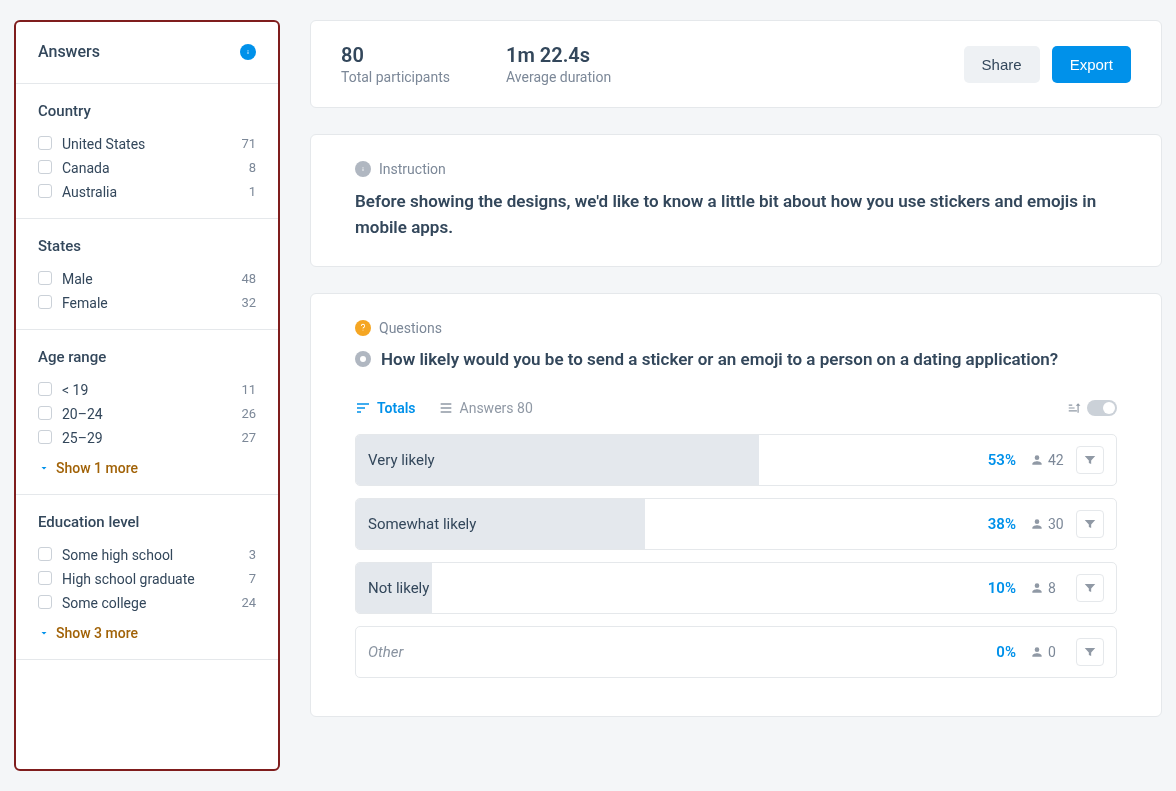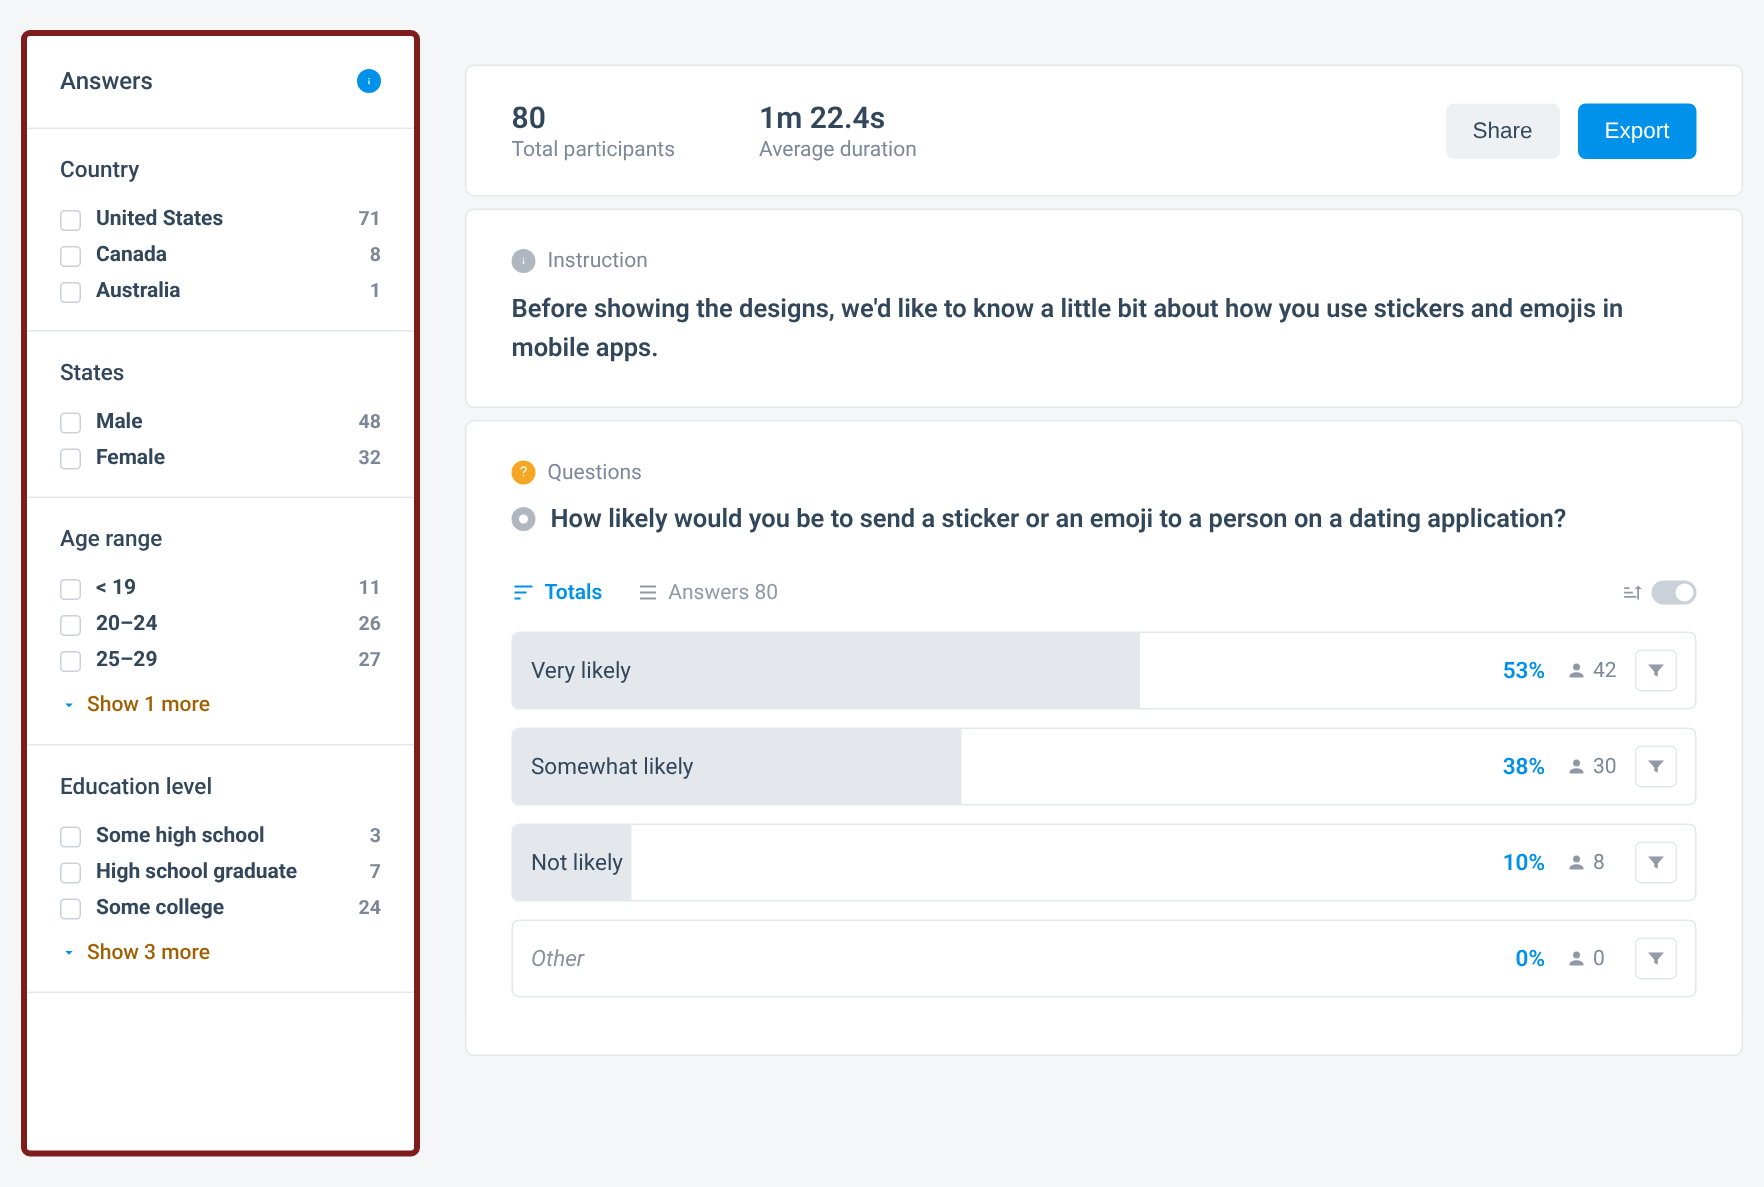--- a/index.html
+++ b/index.html
@@ -12,21 +12,21 @@
     min-height: 791px;
     padding: 20px 14px 20px 14px;
     display: flex;
     gap: 30px;
   }
 
   
   .sidebar {
     width: 266px;
     background: #fff;
-    border: 4px solid #7f1d1d;
+    border: 2px solid #7f1d1d;
     border-radius: 6px;
     flex-shrink: 0;
   }
   .sidebar-header {
     display: flex;
     justify-content: space-between;
     align-items: center;
     padding: 20px 22px 22px 22px;
     border-bottom: 1px solid #e5e8eb;
   }
@@ -48,24 +48,23 @@
     border-bottom: 1px solid #e5e8eb;
   }
   .filter-title {
     font-size: 15px;
     color: #33475b;
     font-weight: 500;
     margin-bottom: 12px;
   }
   .filter-row {
     display: flex;
-    align-items: flex-end;
+    align-items: flex-start;
     padding: 4px 0;
     cursor: pointer;
-    font-weight: bold;
   }
   .filter-checkbox {
     width: 14px; height: 14px;
     border: 1.5px solid #cbd1d8;
     border-radius: 3px;
     margin-right: 10px;
     flex-shrink: 0;
   }
   .filter-label {
     flex: 1;
@@ -84,26 +83,26 @@
     cursor: pointer;
     font-weight: 500;
   }
   .show-more svg {
     width: 12px; height: 12px;
     fill: #0091ea;
     margin-right: 6px;
   }
 
   
-  .main { flex: 1; display: flex; flex-direction: column; gap: 8px; margin-top: 23px; }
+  .main { flex: 1; display: flex; flex-direction: column; gap: 26px; }
   .card {
     background: #fff;
     border: 1px solid #e5e8eb;
     border-radius: 6px;
-    padding: 26px 30px;
+    padding: 26px 44px;
   }
 
   
   .header-card {
     display: flex; align-items: center;
     padding: 22px 30px;
   }
   .stat { margin-right: 56px; }
   .stat-value {
     font-size: 20px;

